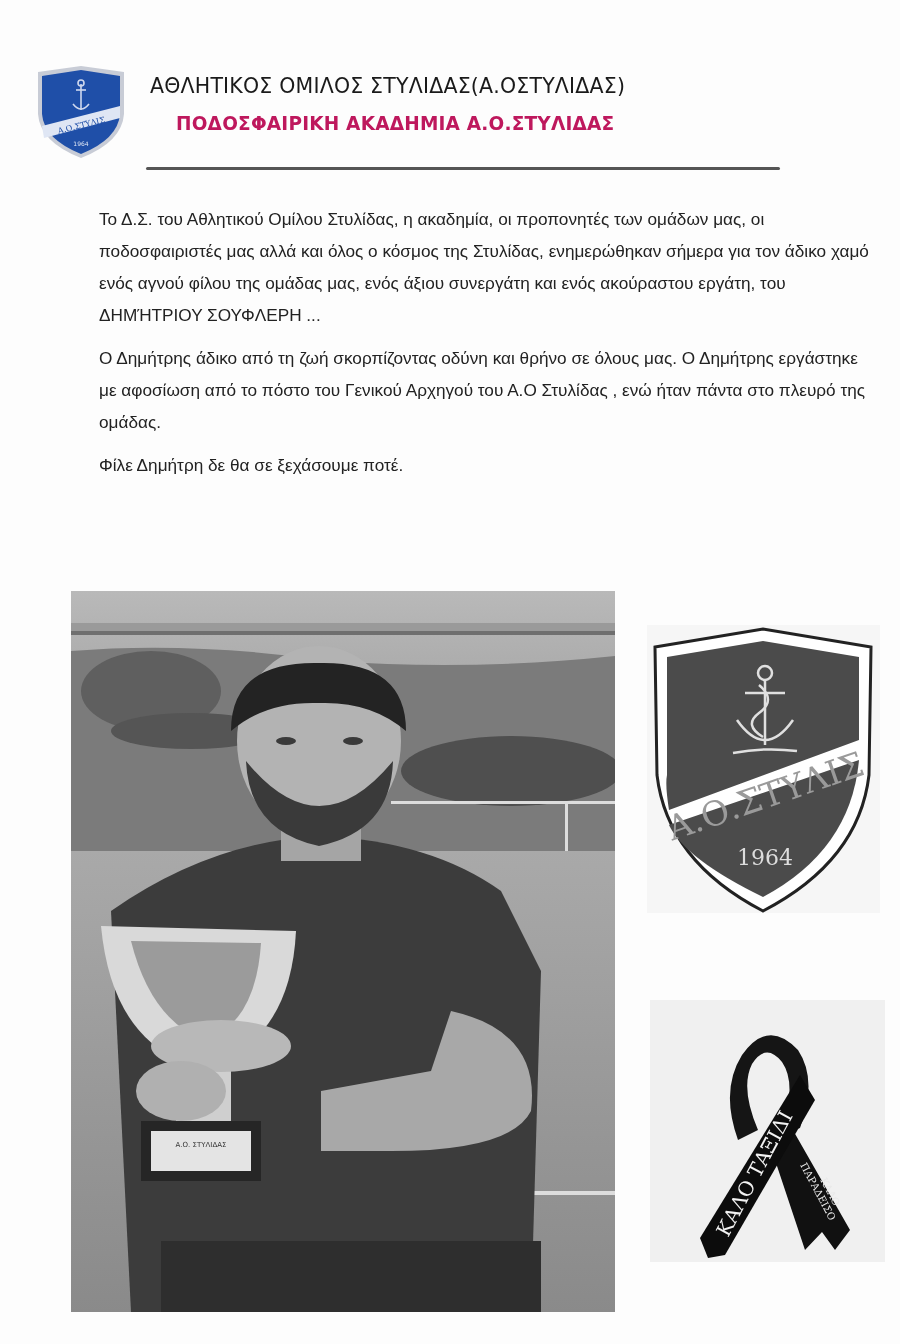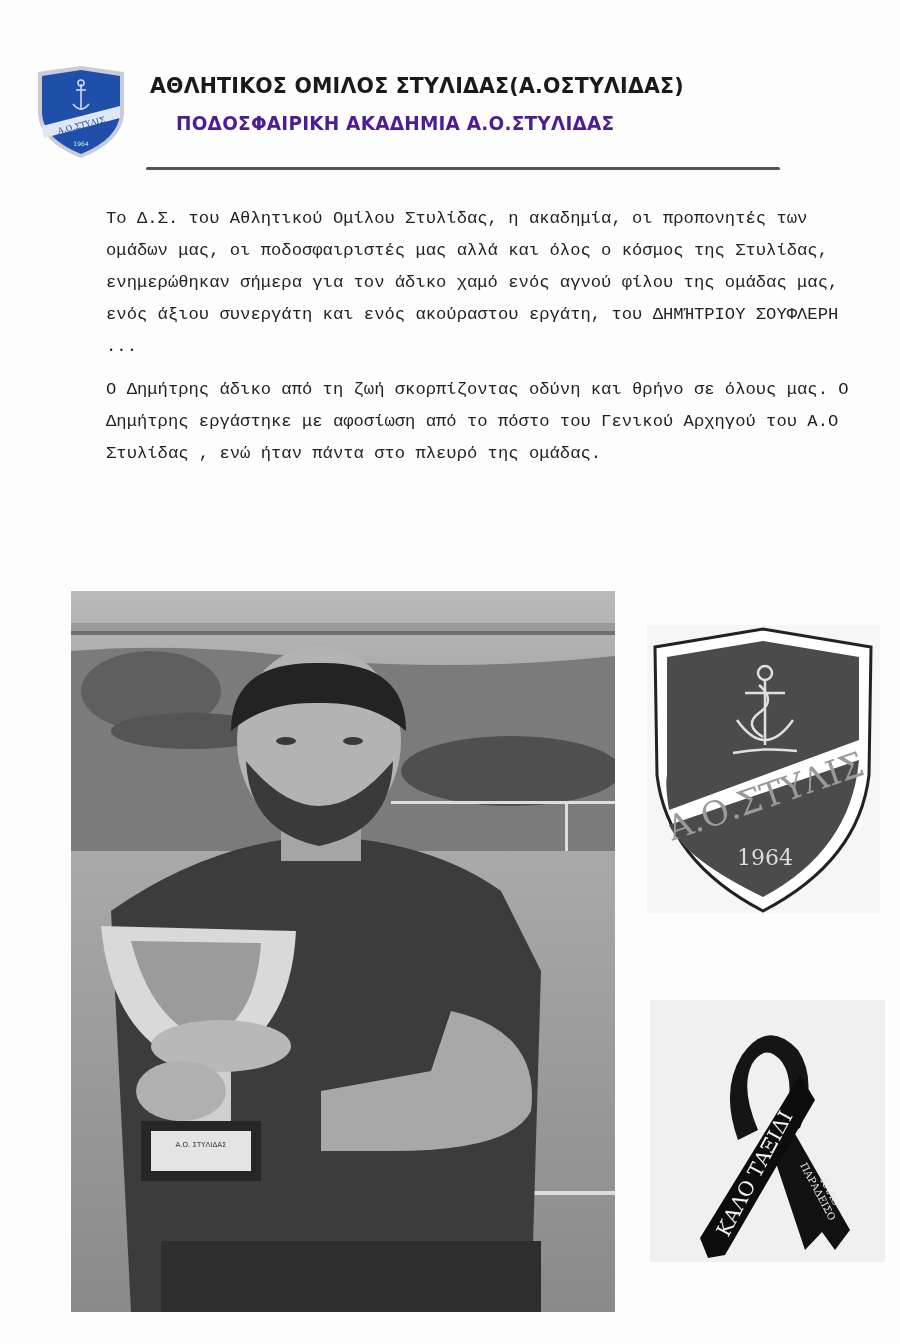--- a/index.html
+++ b/index.html
@@ -9,41 +9,41 @@
       font-family: "Liberation Sans", sans-serif;
       color: #1c1c1c;
     }
     .abs { position: absolute; }
 
     
     .header-logo { left: 32px; top: 64px; width: 98px; height: 96px; }
     .header-title {
       left: 150px; top: 74px; width: 680px;
       font-family: "DejaVu Sans", sans-serif;
-      font-weight: bold; font-size: 20.5px; letter-spacing: 0.2px;
+      font-weight: normal; font-size: 20.5px; letter-spacing: 0.2px;
       color: #1a1a1a; white-space: nowrap;
     }
     .header-subtitle {
       left: 176px; top: 113px; width: 640px;
       font-family: "DejaVu Sans", sans-serif;
       font-weight: bold; font-size: 18.5px; letter-spacing: 0.2px;
-      color: #4c1d95; white-space: nowrap;
+      color: #be185d; white-space: nowrap;
     }
     .header-rule {
       left: 146px; top: 167px; width: 634px; height: 3px;
       background: #555; border-radius: 2px;
     }
 
     
     .letter {
       left: 91px; top: 203px; width: 780px;
       font-size: 17.2px; line-height: 32px; color: #222;
       font-family: "Liberation Sans", sans-serif;
     }
-    .letter p { margin: 0 0 11px 15px; font-family: Liberation Mono, monospace; }
+    .letter p { margin: 0 0 11px 8px; }
 
     
     .photo {
       left: 71px; top: 591px; width: 544px; height: 721px;
       overflow: hidden; background: #8a8a8a;
     }
 
     
     .crest-panel { left: 647px; top: 625px; width: 233px; height: 288px; background: #f6f6f6; }
     .ribbon-panel { left: 650px; top: 1000px; width: 235px; height: 262px; background: #f0f0f0; }
@@ -66,20 +66,21 @@
     <text x="49" y="82" font-size="6" fill="#dfe6f4" text-anchor="middle" font-family="DejaVu Sans, sans-serif">1964</text>
   </svg>
 </div>
 <div class="abs header-title">ΑΘΛΗΤΙΚΟΣ ΟΜΙΛΟΣ ΣΤΥΛΙΔΑΣ(Α.ΟΣΤΥΛΙΔΑΣ)</div>
 <div class="abs header-subtitle">ΠΟΔΟΣΦΑΙΡΙΚΗ ΑΚΑΔΗΜΙΑ Α.Ο.ΣΤΥΛΙΔΑΣ</div>
 <div class="abs header-rule"></div>
 
 <div class="abs letter">
   <p>Το Δ.Σ.  του Αθλητικού Ομίλου Στυλίδας, η ακαδημία, οι προπονητές των ομάδων μας, οι ποδοσφαιριστές μας αλλά και όλος ο κόσμος της  Στυλίδας, ενημερώθηκαν σήμερα για τον άδικο χαμό ενός αγνού φίλου της ομάδας μας, ενός άξιου συνεργάτη και ενός ακούραστου εργάτη, του ΔΗΜΉΤΡΙΟΥ ΣΟΥΦΛΕΡΗ ...</p>
   <p>Ο Δημήτρης άδικο από τη ζωή σκορπίζοντας οδύνη και θρήνο σε όλους μας. Ο Δημήτρης εργάστηκε με αφοσίωση από το πόστο του Γενικού Αρχηγού του Α.Ο Στυλίδας , ενώ ήταν πάντα στο πλευρό της ομάδας.</p>
+  <p>Φίλε Δημήτρη δε θα σε ξεχάσουμε ποτέ.</p>
 </div>
 
 <div class="abs photo">
   <svg width="544" height="721" viewBox="0 0 544 721">
     <defs>
       <linearGradient id="sky" x1="0" y1="0" x2="0" y2="1">
         <stop offset="0" stop-color="#b9b9b9"></stop>
         <stop offset="1" stop-color="#8e8e8e"></stop>
       </linearGradient>
       <linearGradient id="pitch" x1="0" y1="0" x2="0" y2="1">

